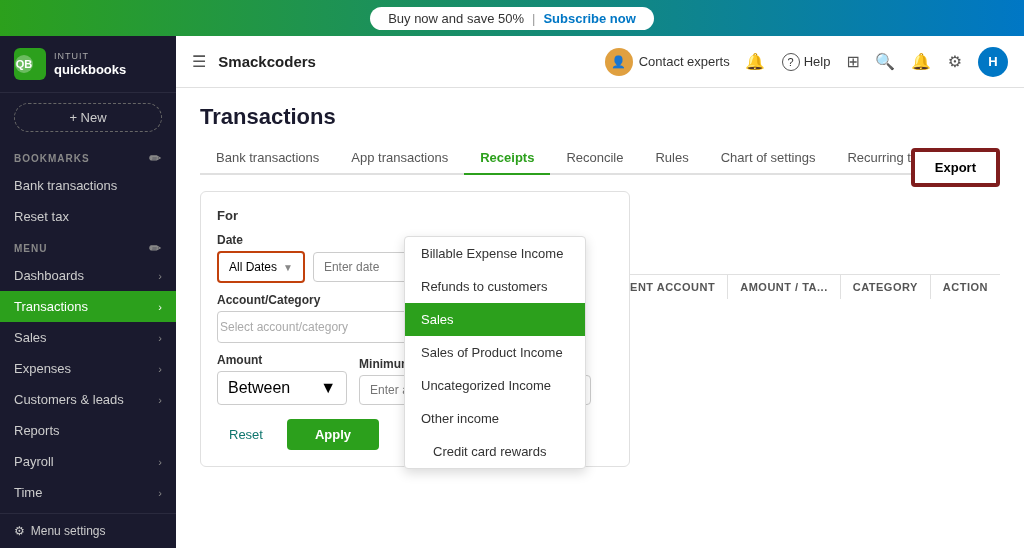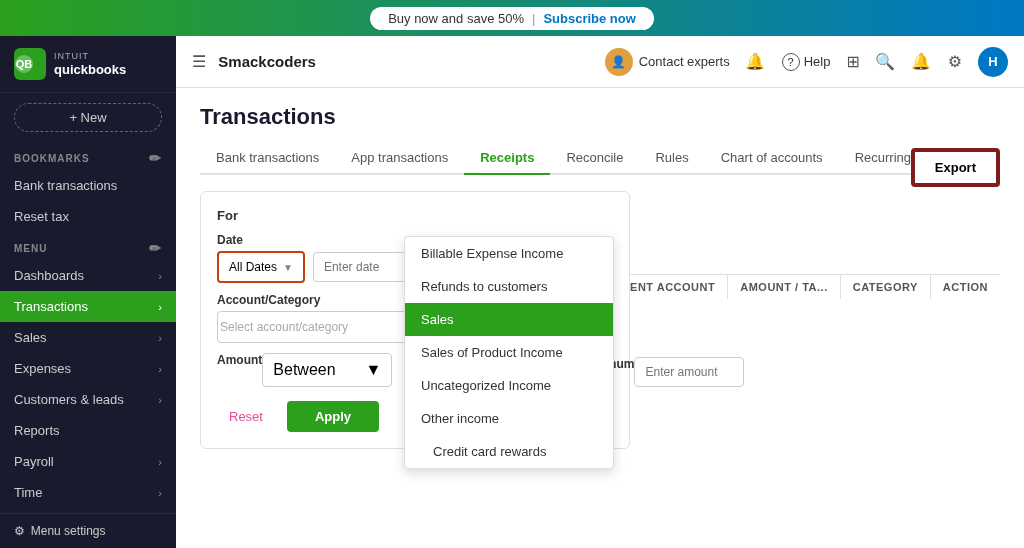--- a/index.html
+++ b/index.html
@@ -210,39 +210,39 @@
       font-size: 12px;
       color: #aaa;
       display: flex;
       align-items: center;
       justify-content: space-between;
       cursor: pointer;
       width: 240px;
     }
 
     .amount-row { display: flex; align-items: flex-end; gap: 12px; margin-bottom: 14px; }
-    .amount-group { display: flex; }
+    .amount-group { display: flex; flex-direction: column; }
     .amount-select {
       border: 1px solid #ccc;
       border-radius: 4px;
       padding: 7px 10px;
       font-size: 16px;
       background: white;
       cursor: pointer;
       display: flex;
       align-items: center;
       gap: 30px;
       min-width: 120px;
     }
 
     .filter-buttons { display: flex; align-items: center; gap: 12px; }
     .reset-btn {
       background: transparent;
       border: none;
-      color: #ec4899;
+      color: #0f766e;
       cursor: pointer;
       font-size: 13px;
       padding: 8px 12px;
     }
     .apply-btn {
       background: #2ca01c;
       border: none;
       color: white;
       cursor: pointer;
       font-size: 13px;
@@ -263,21 +263,21 @@
       font-size: 13px;
       font-weight: 600;
       cursor: pointer;
     }
 
     
     .dropdown-overlay {
       position: absolute;
       top: 148px;
       left: 228px;
-      width: 210px;
+      width: 182px;
       background: white;
       border: 1px solid #ddd;
       border-radius: 4px;
       box-shadow: 0 4px 12px rgba(0,0,0,0.15);
       z-index: 100;
     }
     .dropdown-item {
       padding: 9px 16px;
       font-size: 13px;
       color: #333;
@@ -425,21 +425,21 @@
 
     <div class="page-content">
       <h1 class="page-title">Transactions</h1>
 
       <div class="tabs">
         <div class="tab">Bank transactions</div>
         <div class="tab">App transactions</div>
         <div class="tab active">Receipts</div>
         <div class="tab">Reconcile</div>
         <div class="tab">Rules</div>
-        <div class="tab">Chart of accounts</div>
+        <div class="tab">Chart of settings</div>
         <div class="tab">Recurring transactions</div>
       </div>
 
       <button class="export-btn">Export</button>
 
       <div class="right-columns">
         <div class="col-header">PAYMENT ACCOUNT</div>
         <div class="col-header">AMOUNT / TA...</div>
         <div class="col-header">CATEGORY</div>
         <div class="col-header">ACTION</div>

